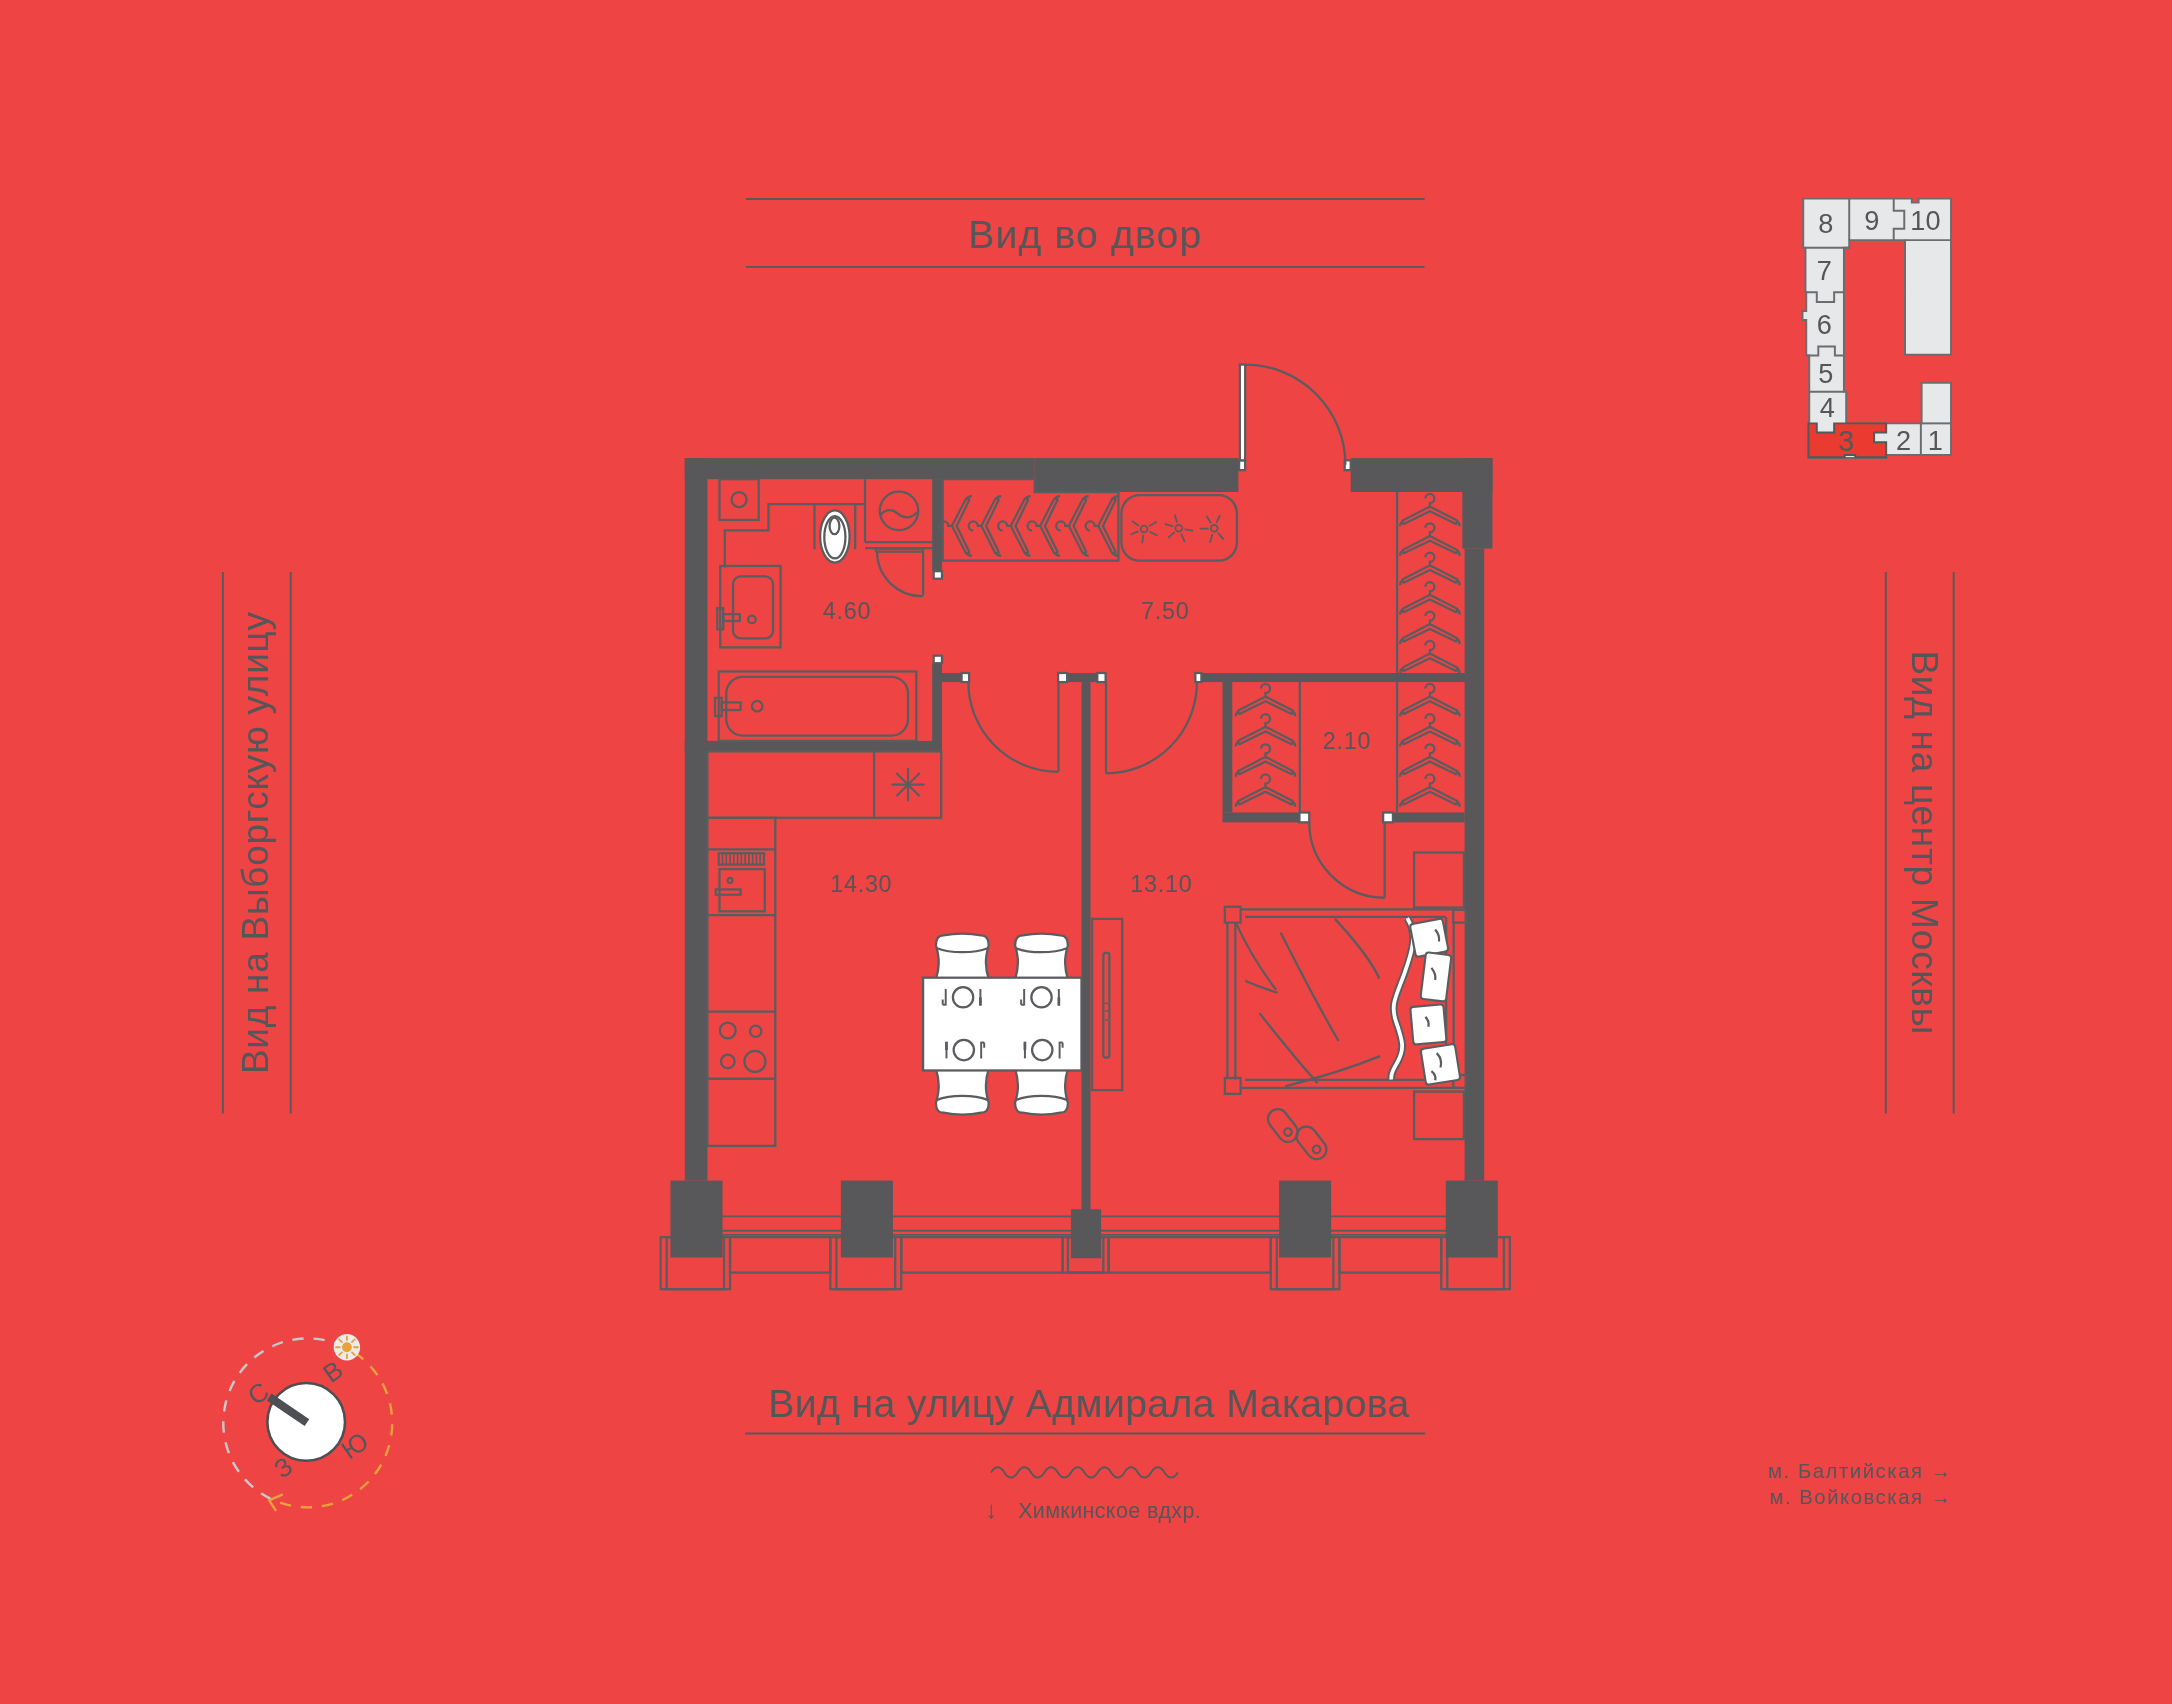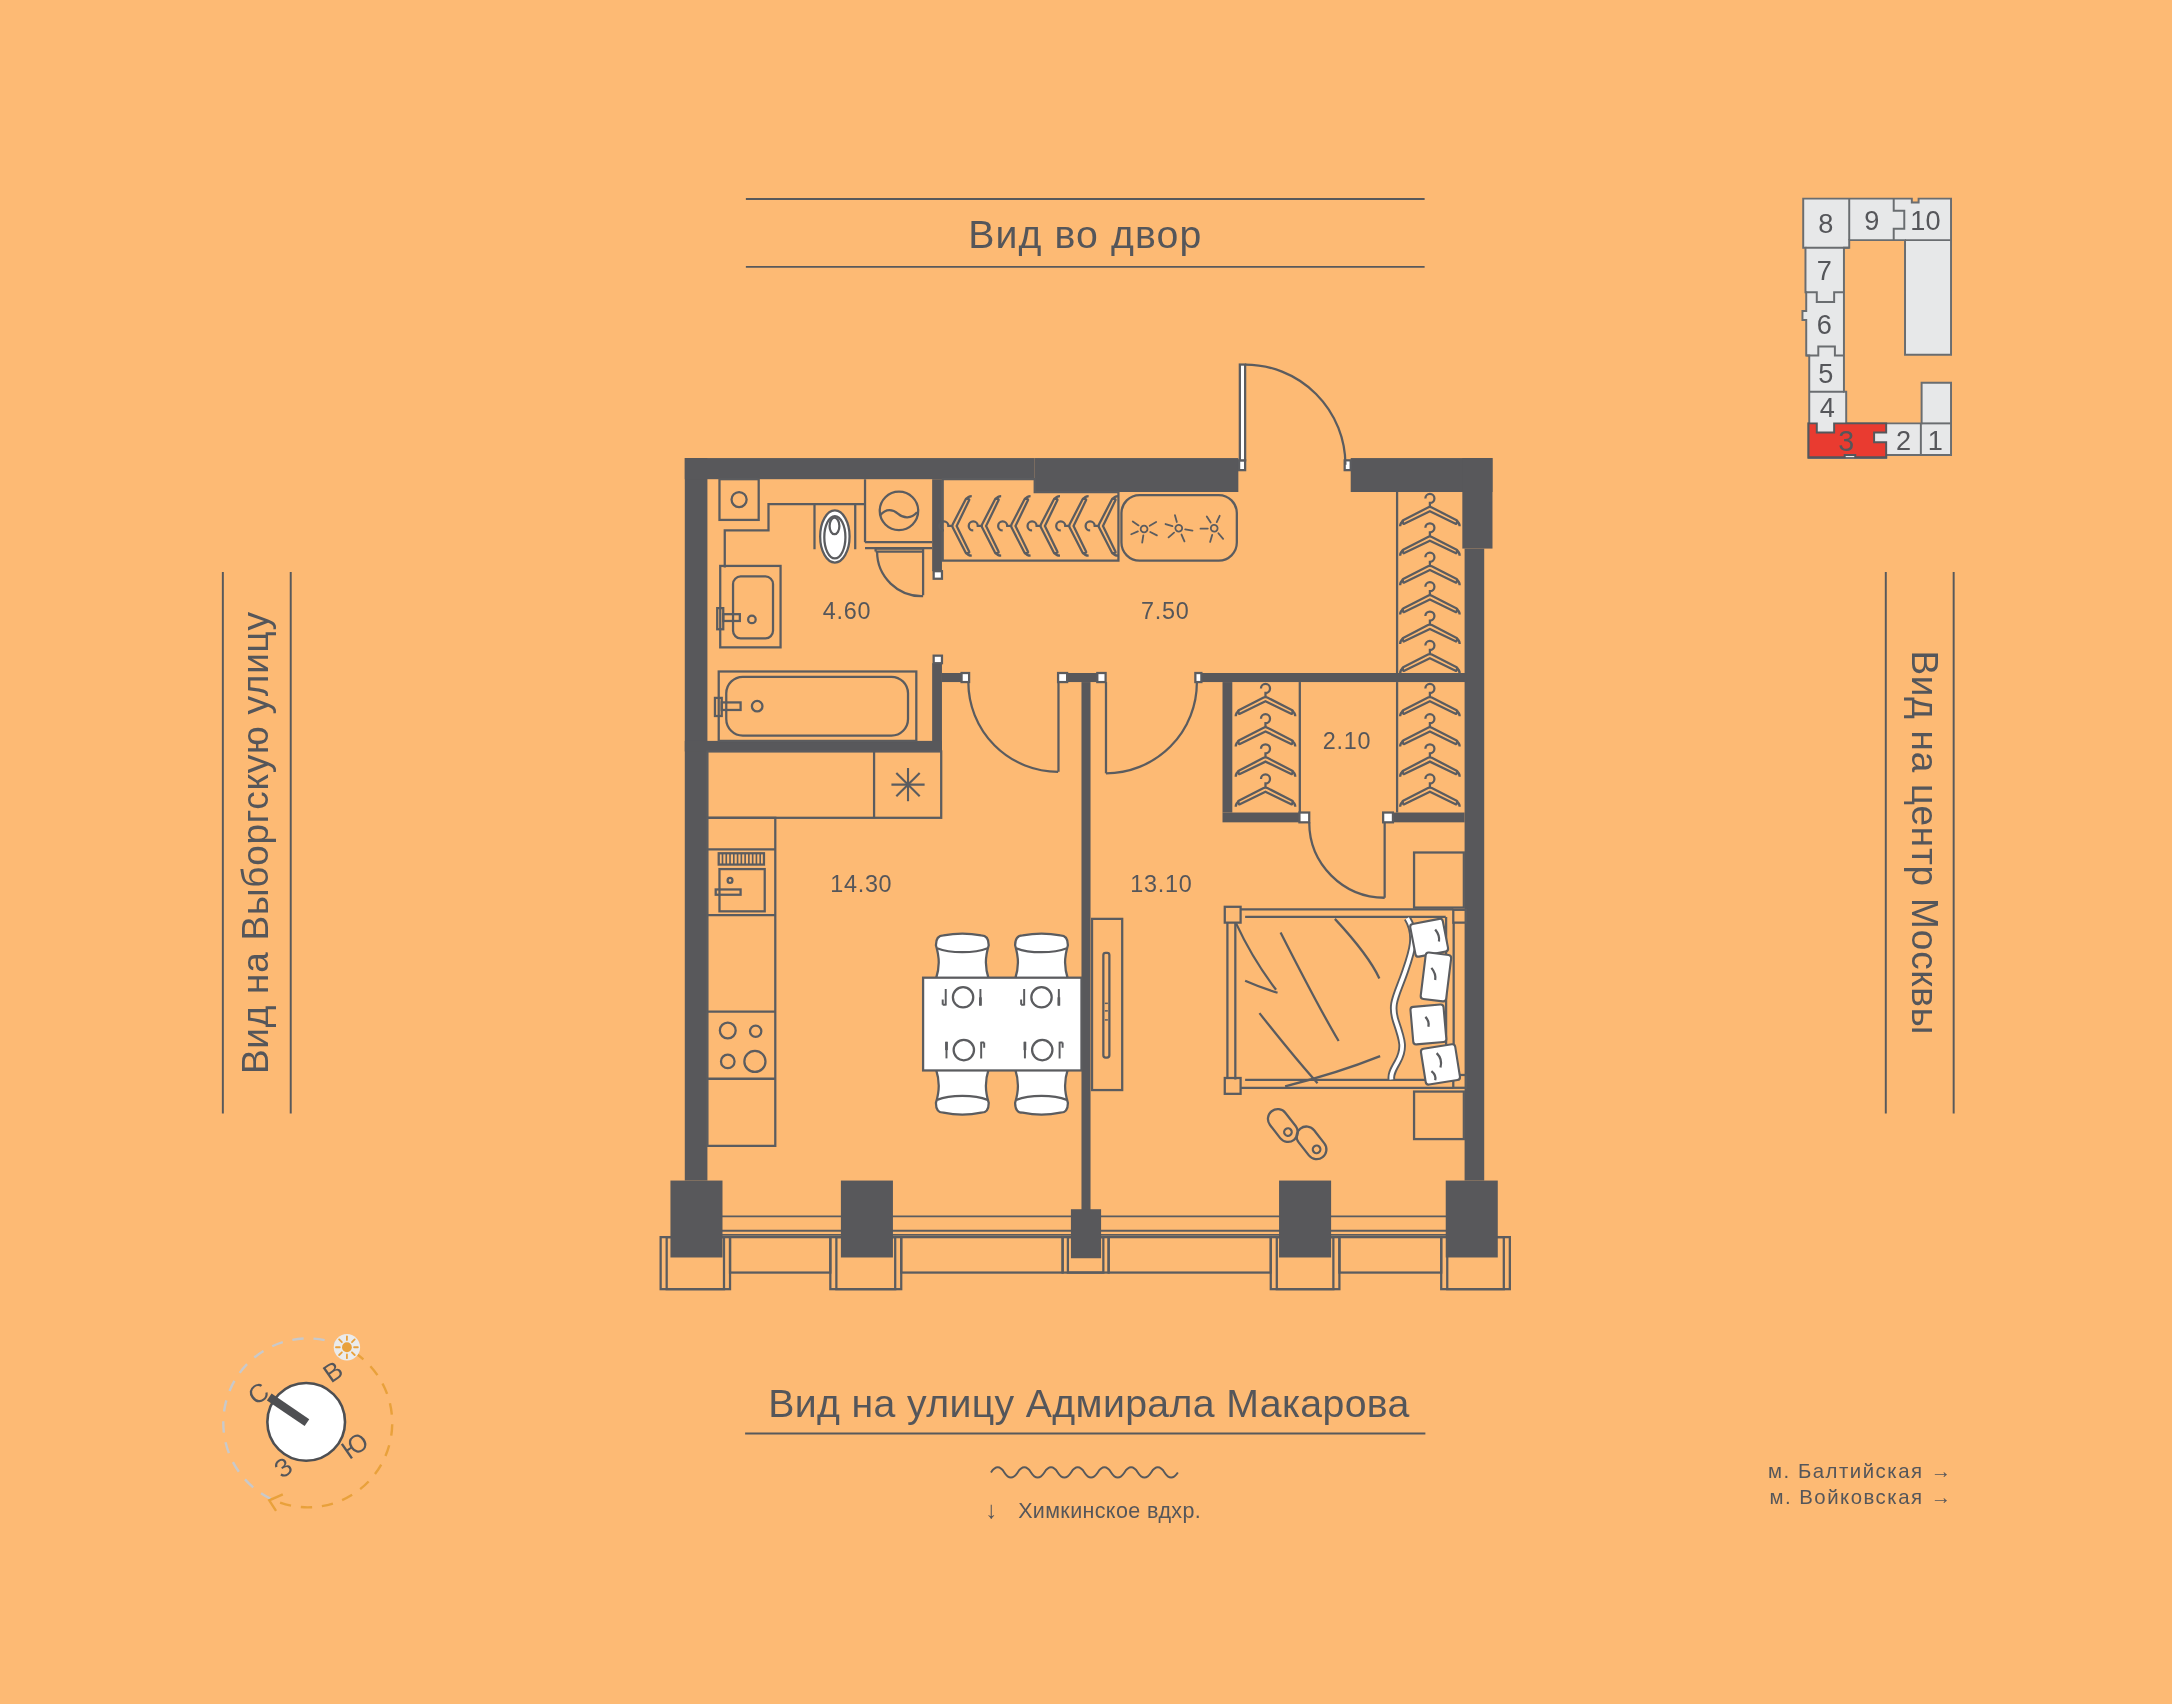--- a/index.html
+++ b/index.html
@@ -1,16 +1,16 @@
 <!DOCTYPE html>
 <html style="font-size:12px"><head>
 <meta charset="utf-8">
 <style>
 html,body{margin:0;padding:0;background:#ffffff;}
-#page{position:relative;width:2172px;height:1705px;background:#fdba74;overflow:hidden;}
+#page{position:relative;width:2172px;height:1705px;background:#ef4444;overflow:hidden;}
 text{font-family:"Liberation Sans",sans-serif;fill:#55565A;}
 .w{fill:#58585B;}
 .t{fill:none;stroke:#5B5C5F;stroke-width:3;}
 .tw{fill:#ffffff;stroke:#5B5C5F;stroke-width:3;}
 .ln{stroke:#58595B;stroke-width:2.6;}
 </style>
 </head>
 <body>
 <div id="page">
 <svg width="2172" height="1705" viewBox="0 0 2880 2260">

